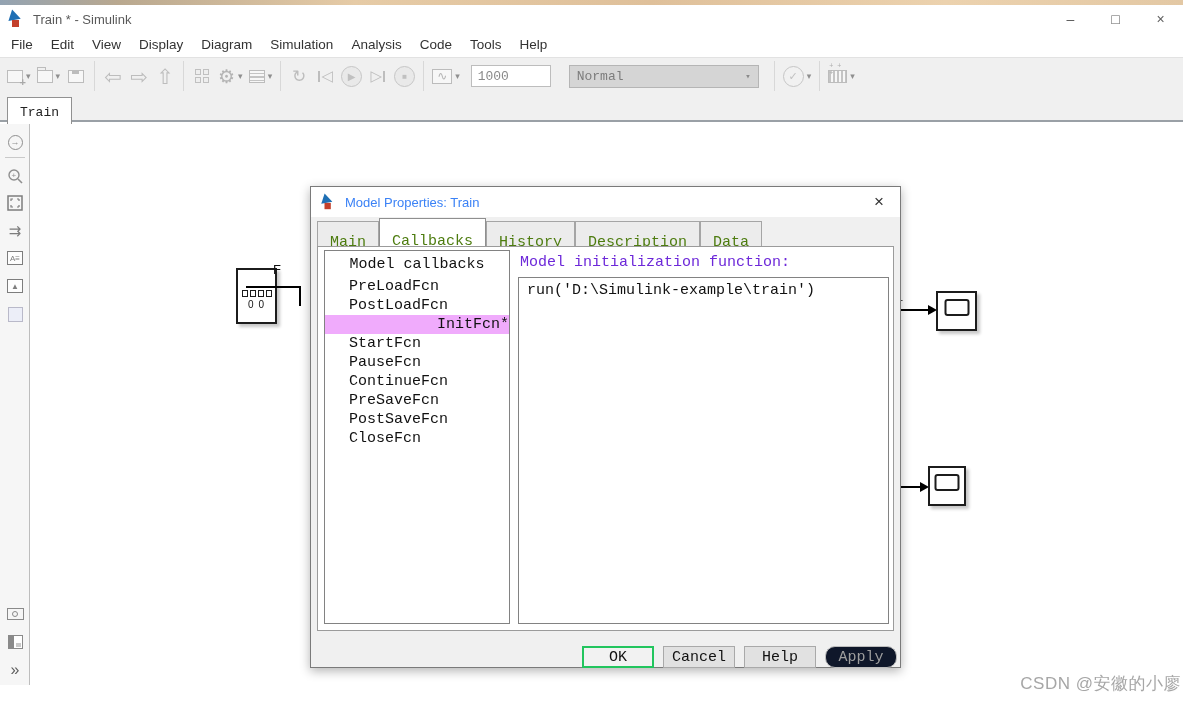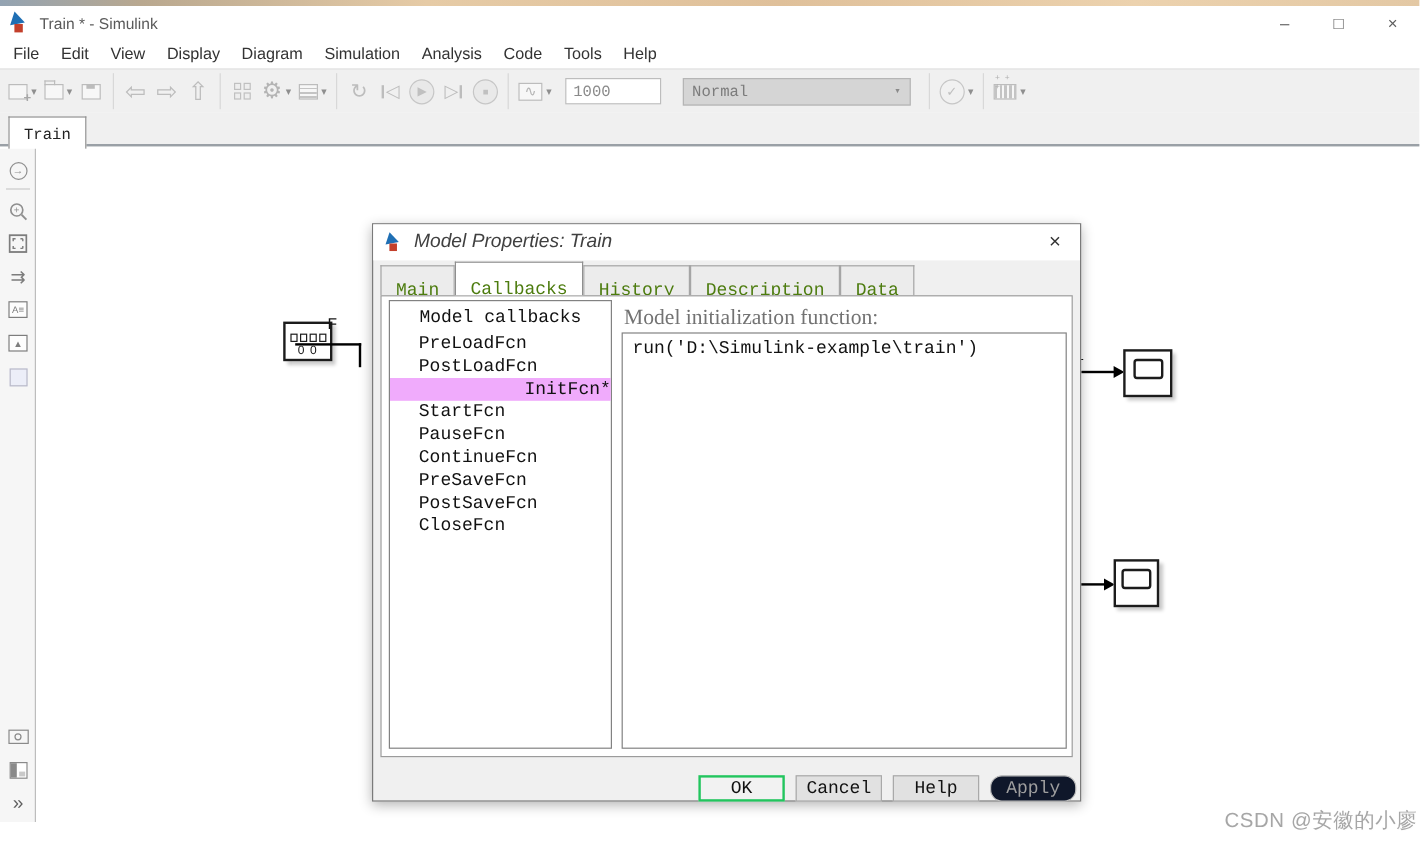--- a/index.html
+++ b/index.html
@@ -78,49 +78,49 @@
   .cam { width:17px; height:12px; border:1.5px solid #8a8a8a; display:flex; align-items:center; justify-content:center; }
   .cam i { width:6px; height:6px; border:1.2px solid #8a8a8a; border-radius:50%; }
   .mbrowser { width:15px; height:14px; border:1.5px solid #8a8a8a; position:relative; background:#fff; }
   .mbrowser::before { content:""; position:absolute; left:0; top:0; width:5px; height:100%; background:#8a8a8a; }
   .mbrowser::after { content:""; position:absolute; right:1px; bottom:1px; width:5px; height:4px; background:#c9c9c9; }
 
   .canvas { position:absolute; left:31px; top:0; right:0; height:100%; background:#fff; }
 
   
   .blk { position:absolute; background:#fff; border:2px solid #1c1c1c; box-shadow:3px 3px 3px rgba(0,0,0,0.22); }
-  .display-blk { left:205px; top:144px; width:41px; height:33px; padding-top:8px; }
+  .display-blk { left:205px; top:144px; width:41px; height:56px; padding-top:20px; }
   .disp-squares { display:flex; justify-content:center; gap:2px; }
   .disp-squares span { width:6px; height:7px; border:1.5px solid #1c1c1c; }
   .disp-val { text-align:center; font-size:10px; color:#111; margin-top:2px; letter-spacing:1px; }
   .scope-inner { position:absolute; left:50%; transform:translateX(-50%); top:6px; width:25px; height:17px;
     border:2px solid #1c1c1c; border-radius:3px; }
   .wire { position:absolute; background:#000; }
   .wire-label { position:absolute; font-size:13px; color:#111; }
   .arrowhead { position:absolute; width:0; height:0; border-left:9px solid #000;
     border-top:5px solid transparent; border-bottom:5px solid transparent; }
 
   
   .dialog { position:absolute; left:310px; top:186px; width:591px; height:482px; background:#f0f0f0;
     border:1px solid #7a7a7a; box-shadow:0 3px 10px rgba(0,0,0,0.3); z-index:10; }
   .dlg-title { height:30px; background:#fff; display:flex; align-items:center; padding:0 10px; }
   .dlg-title .sl-logo { transform:scale(0.9); }
-  .dlg-title-text { font-size:16px; color:#404040;font-style:italic; }
+  .dlg-title-text { font-size:13px; color:#3b82f6; }
   .dlg-close { margin-left:auto; font-size:17px; color:#333; padding:0 6px; }
   .dlg-tabs { position:absolute; left:0; top:31px; height:28px; width:100%; display:flex; align-items:flex-end; padding-left:6px; }
   .dlg-tab { font-family:"Liberation Mono", monospace; font-size:15px; color:#4d7c0f; padding:20px 12px 3px;
     border:1px solid #a5a5a5; border-bottom:none; background:#ececec; margin-right:0; height:25px; display:flex; align-items:center; }
   .dlg-tab.active { background:#fff; height:28px; position:relative; z-index:2; border-color:#8f8f8f; }
   .dlg-content { position:absolute; left:6px; top:59px; width:577px; height:385px; background:#fff; border:1px solid #9b9b9b; }
   .cb-list { position:absolute; left:6px; top:3px; width:186px; height:374px; border:1px solid #828282; background:#fff;
     font-family:"Liberation Mono", monospace; font-size:15px; color:#111; }
   .cb-header { text-align:center; padding:5px 0 4px; }
   .cb-item { padding-left:24px; height:19px; line-height:19px; white-space:nowrap; }
   .cb-item.sel { background:#f0abfc;text-align:right; }
-  .ed-label { position:absolute; left:202px; top:7px; font-family:Liberation Serif, serif; font-size:18px; color:#737373; }
+  .ed-label { position:absolute; left:202px; top:7px; font-family:Liberation Mono, monospace; font-size:15px; color:#6d28d9; }
   .ed-area { position:absolute; left:200px; top:30px; width:371px; height:347px; border:1px solid #828282;
     font-family:"Liberation Mono", monospace; font-size:15px; color:#111; padding:4px 8px; resize:none; outline:none; background:#fff; }
   .dlg-buttons { position:absolute; right:3px; top:459px; display:flex; gap:9px; }
   .dbtn { width:72px; height:22px; font-family:"Liberation Mono", monospace; font-size:15px; color:#111;
     background:#e1e1e1; border:1px solid #a9a9a9; display:flex; align-items:center; justify-content:center; }
   .dbtn.ok { background:#f2f2f2; border:2px solid #22c55e; }
   .dbtn.disabled { color:#9e9e9e; background:#0f172a; border-color:#bdbdbd;border-radius:10px; }
 
   
   .statusbar { position:absolute; left:0; bottom:0; width:100%; height:22px; background:#f0f0f0;

